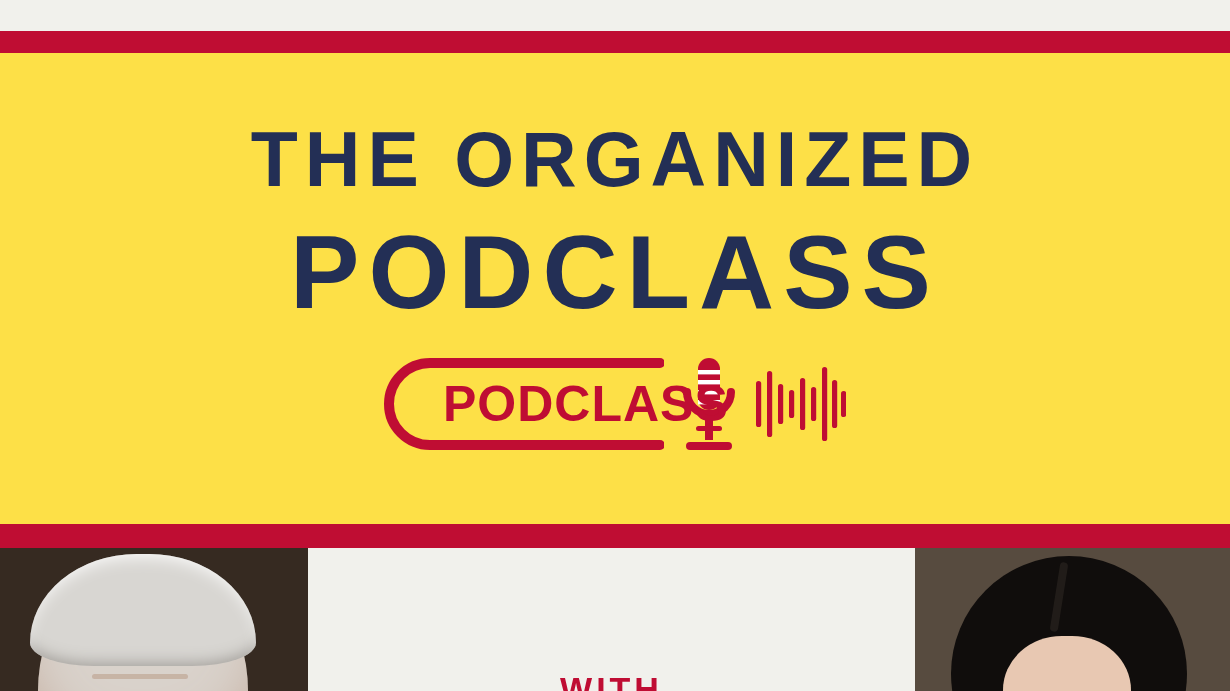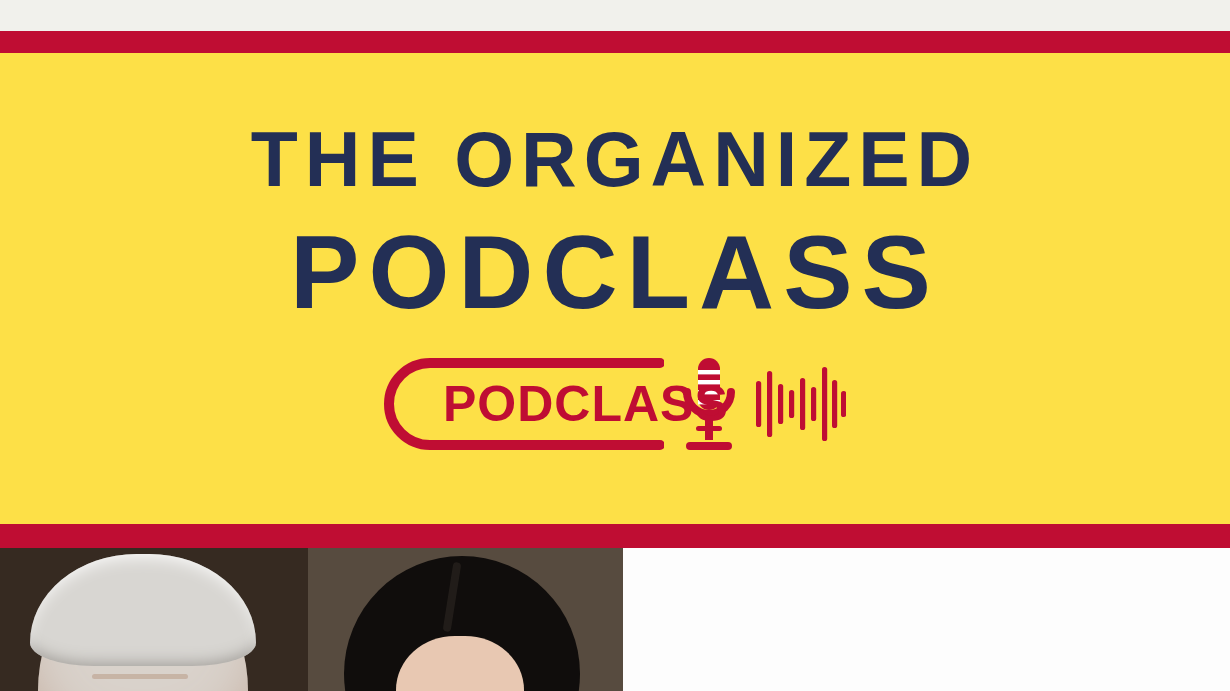--- a/index.html
+++ b/index.html
@@ -234,20 +234,23 @@
   <div class="rule-bottom"></div>
 
   <div class="band">
 
     <div class="photo photo-left">
       <div class="head-left"></div>
       <div class="hair-left"></div>
       <div class="brow-left"></div>
     </div>
 
+    <div class="photo-mid">
+      <div class="with-caption">WITH</div>
+    </div>
 
     <div class="photo photo-right">
       <div class="head-right"></div>
       <div class="hair-right"></div>
       <div class="hairpart-right"></div>
       <div class="face-open-right"></div>
     </div>
 
   </div>
 </div>

